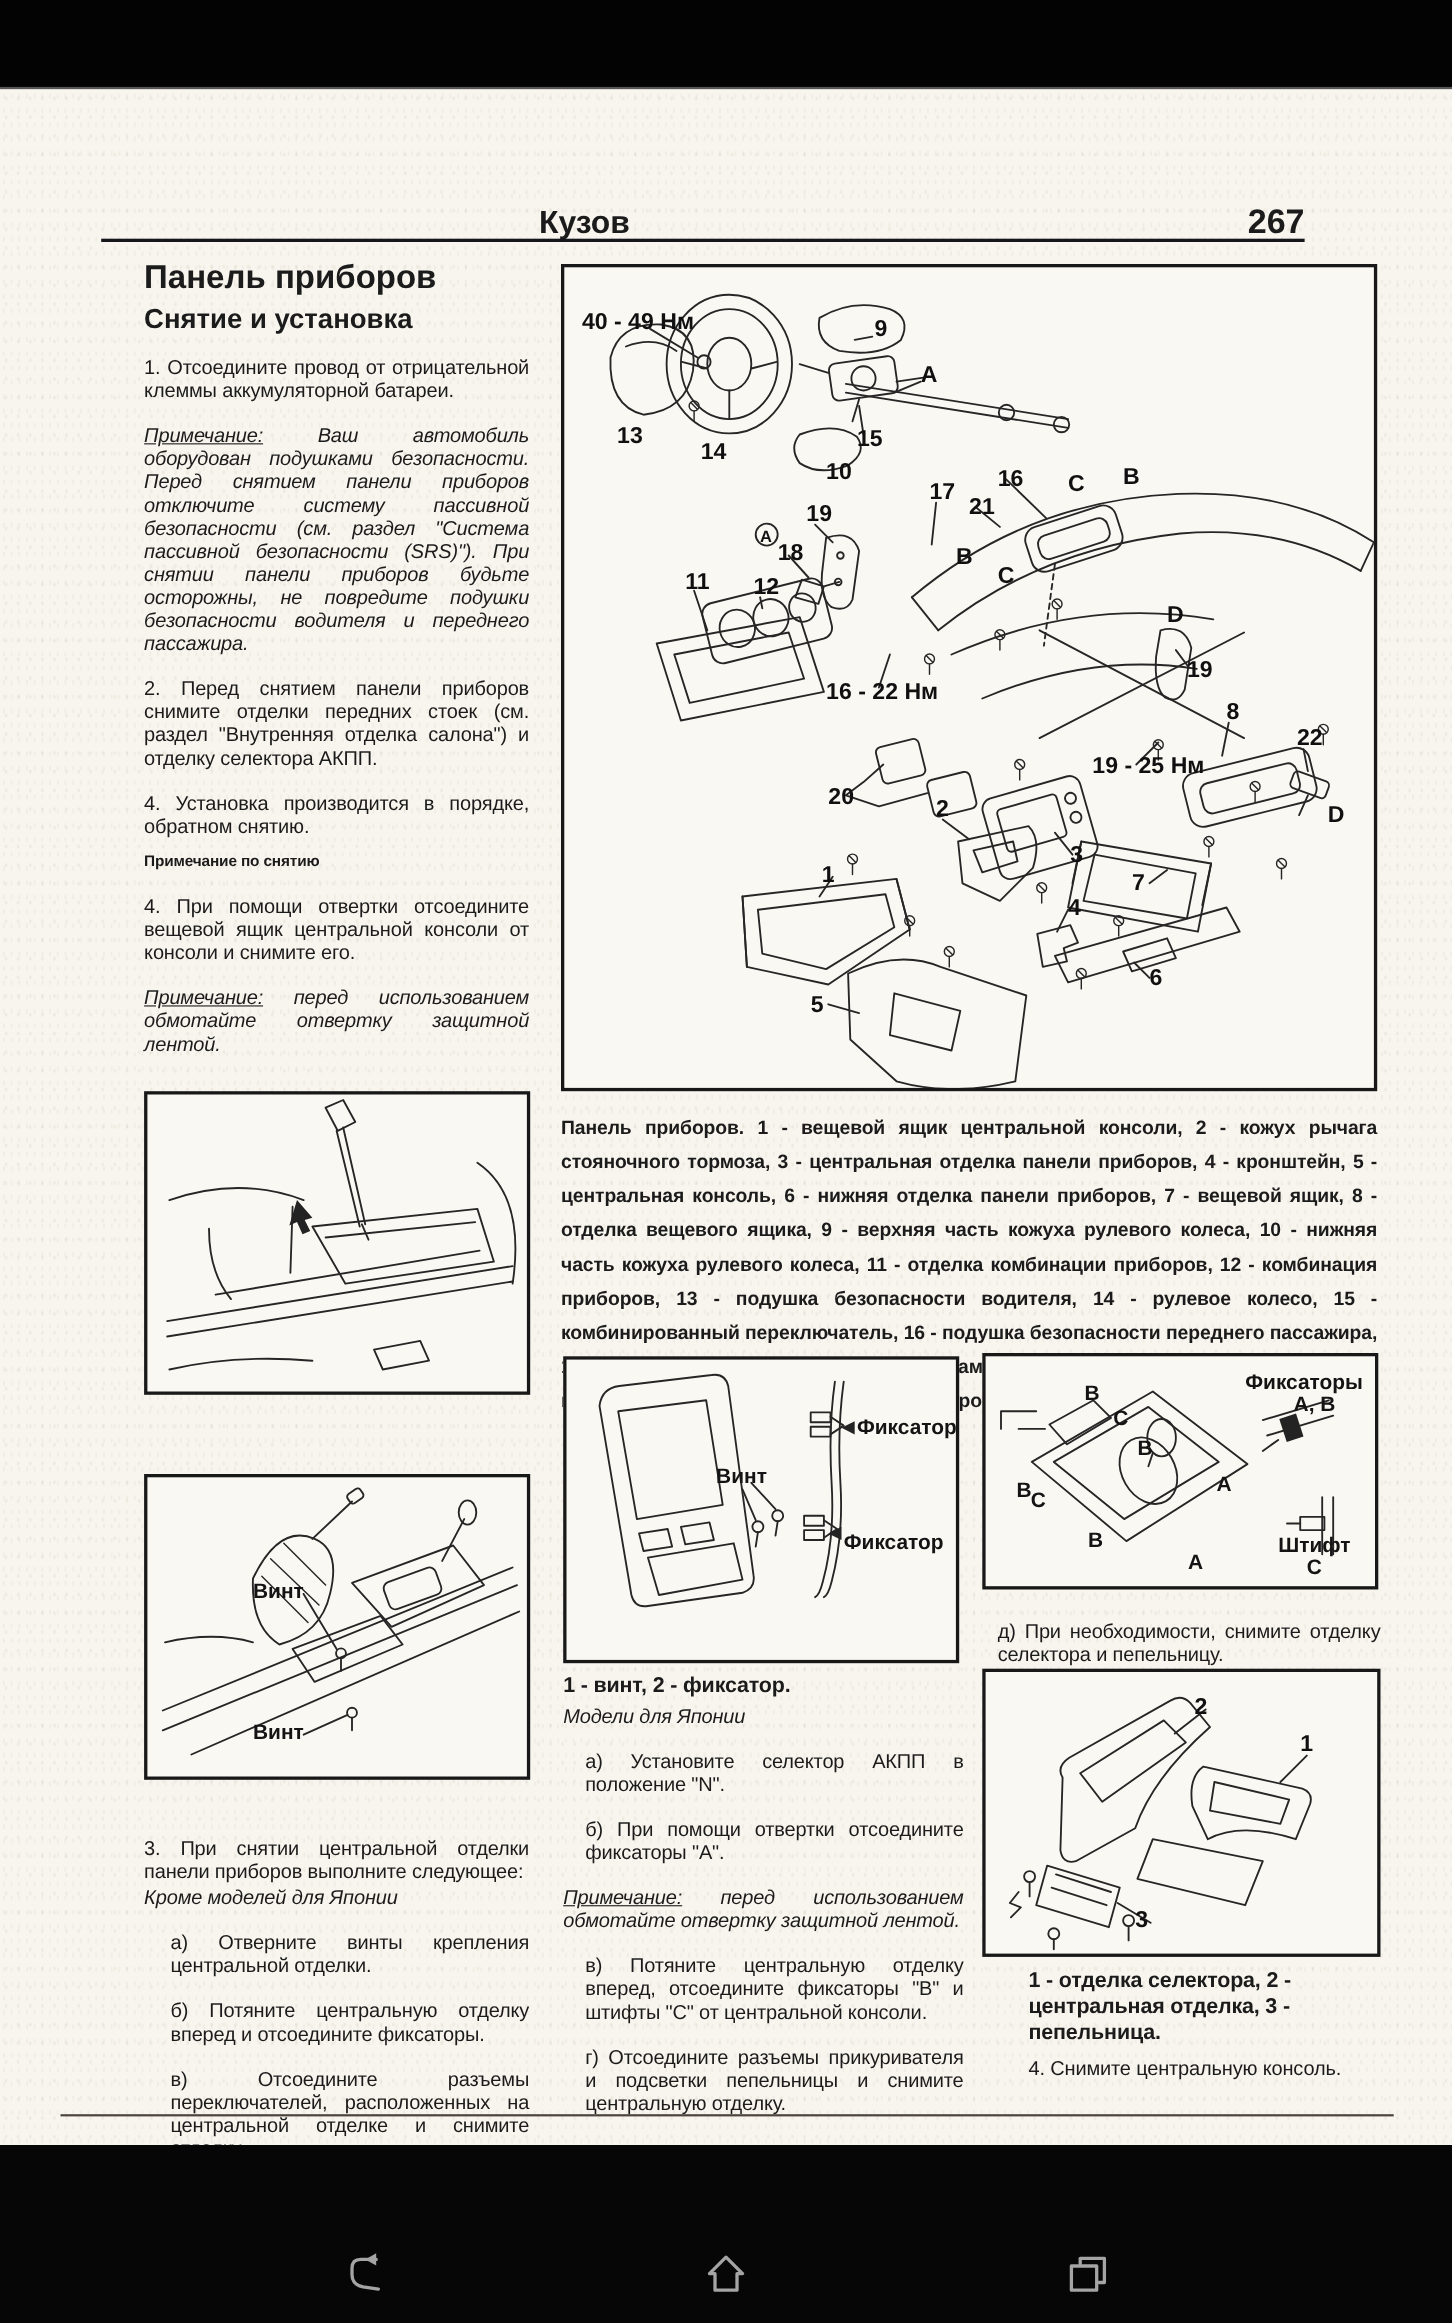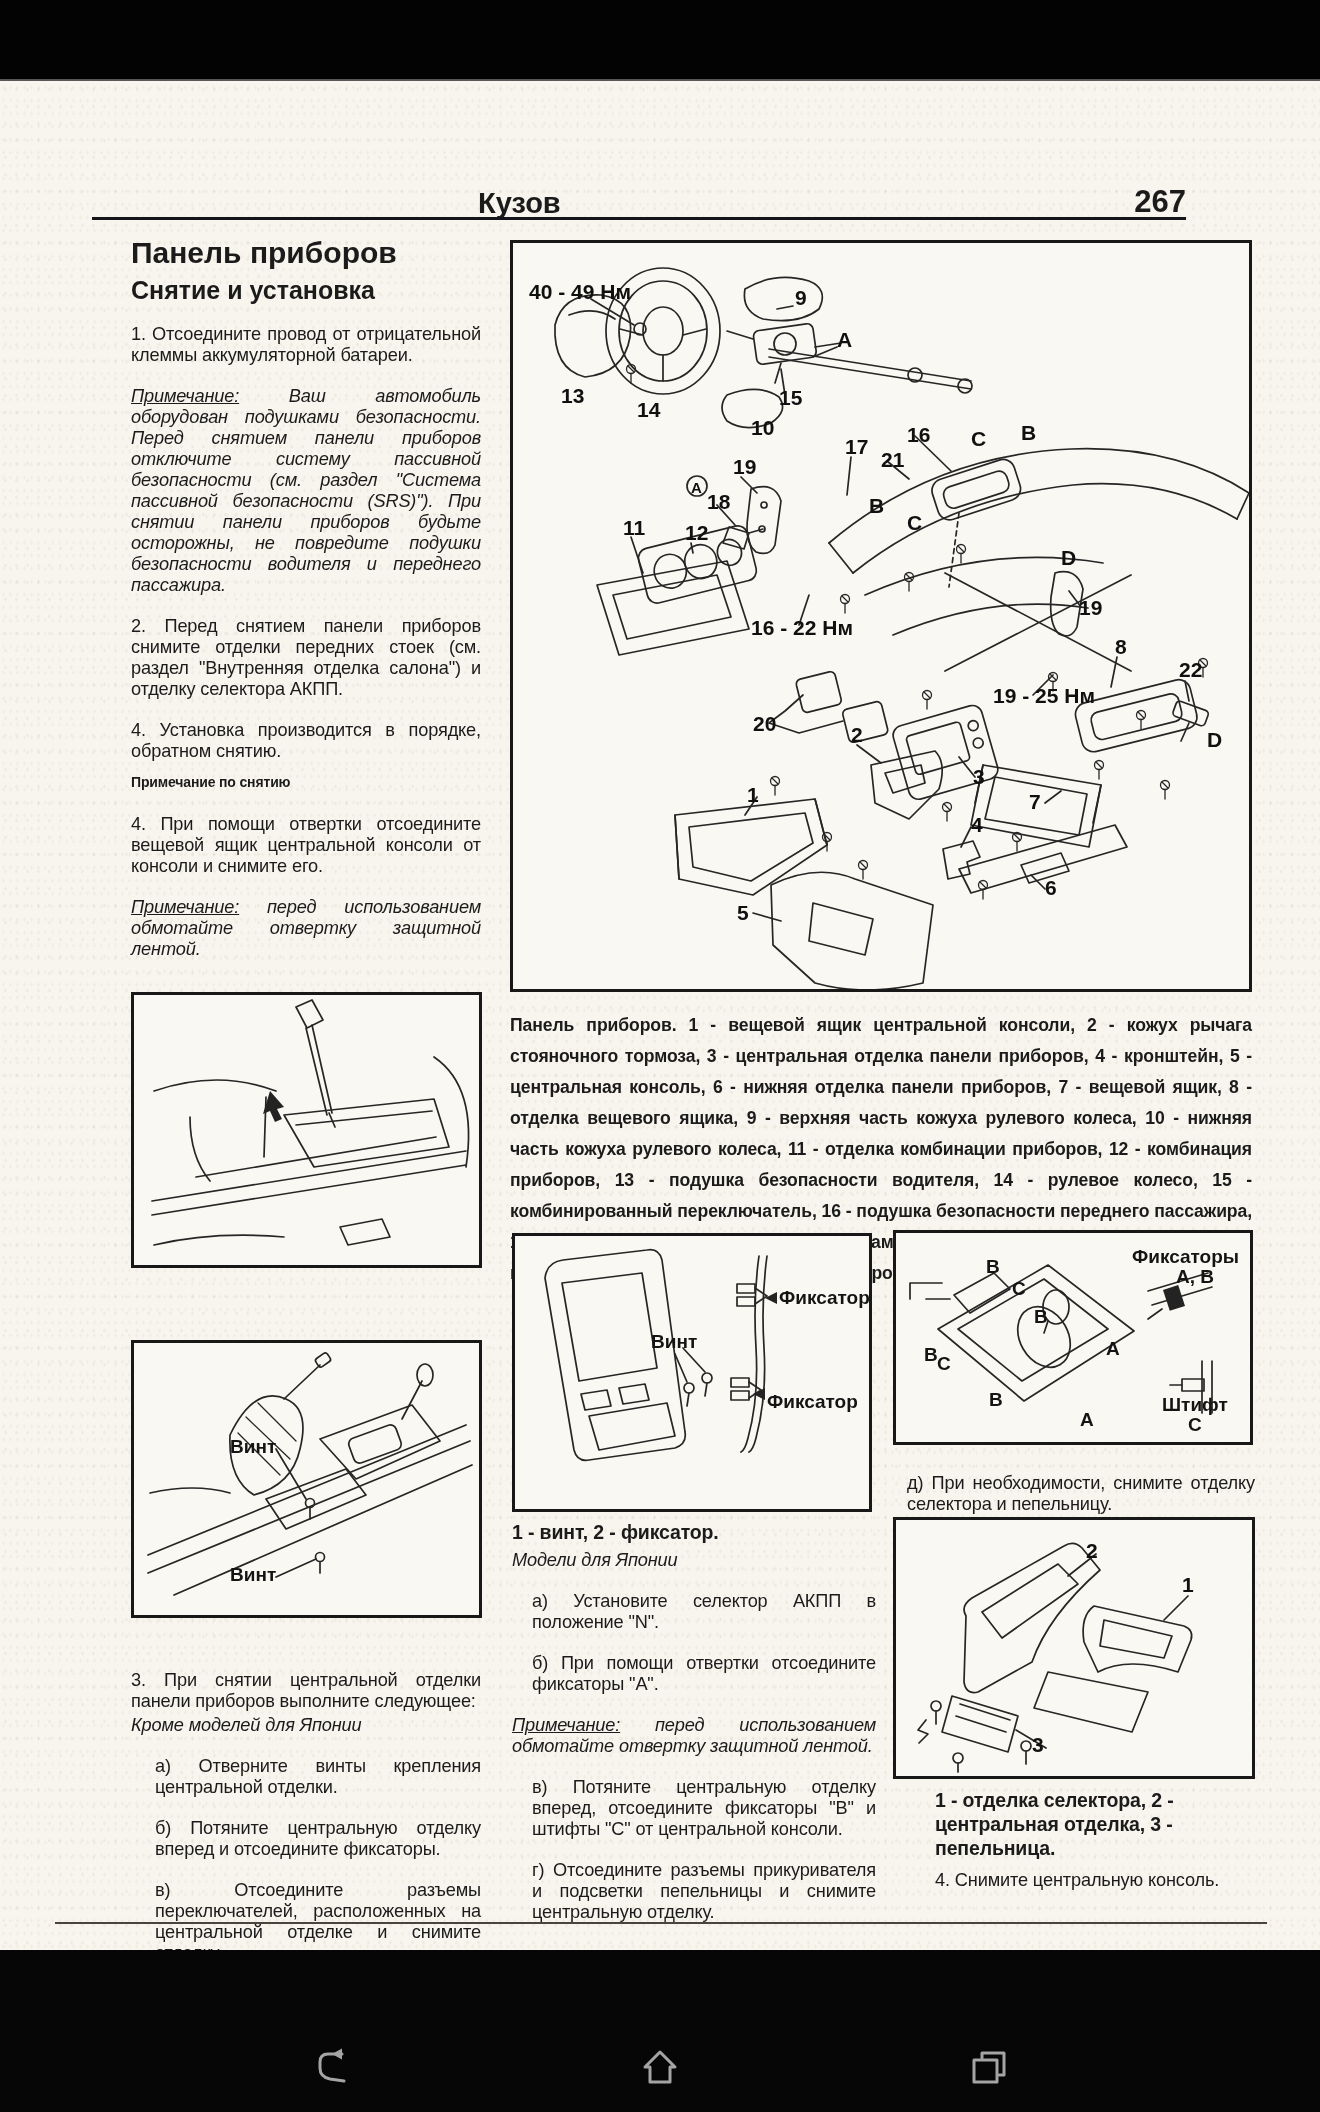--- a/index.html
+++ b/index.html
@@ -10,21 +10,21 @@
   .statusbar{top:0;left:0;width:1320px;height:79px;background:#030303;border-bottom:2px solid #575757;}
   .navbar{top:1950px;left:0;width:1320px;height:162px;background:#060606;}
   .navbar svg{position:absolute;top:96px;}
   .nav-ic{stroke:#a4a4a4;stroke-width:3;fill:none;stroke-linejoin:round;stroke-linecap:round;}
   .nav-fl{fill:#a4a4a4;stroke:none;}
   
   .page{top:81px;left:0;width:1320px;height:1869px;background:#f8f5ee;
         background-image:radial-gradient(rgba(120,100,60,.07) 1px,transparent 1.4px),
                          radial-gradient(rgba(90,80,60,.05) 1px,transparent 1.2px);
         background-size:11px 17px,7px 13px;}
-  .hdr-title{top:106px;left:478px;font-size:29px;font-weight:bold;}
+  .hdr-title{top:106px;left:490px;font-size:29px;font-weight:bold;}
   .hdr-num{top:103px;left:1106px;width:80px;text-align:right;font-size:31px;font-weight:bold;}
   .hdr-rule{top:136px;left:92px;width:1094px;height:3px;background:#15151c;}
   .page-edge{top:1841px;left:55px;width:1212px;height:2px;background:#4a443c;}
   
   h1,h2,h3,p{margin:0;}
   .col{line-height:21px;font-size:18.2px;letter-spacing:-0.15px;}
   .j{text-align:justify;margin-top:20px;}
   .it{font-style:italic;}
   .u{text-decoration:underline;}
   .b,h3{font-weight:bold;}

